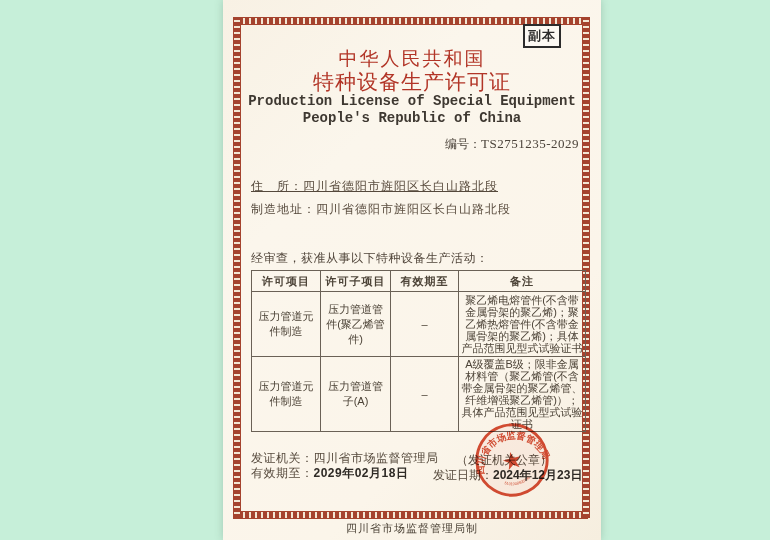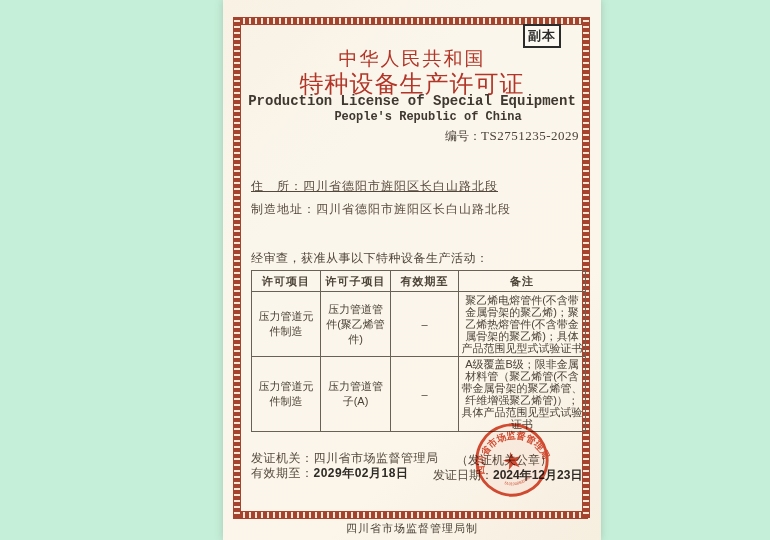--- a/index.html
+++ b/index.html
@@ -24,27 +24,27 @@
   .strip-right{left:359px;}
 
   .copy-badge{
     position:absolute;left:300px;top:24px;
     border:2px solid #2b2b2b;color:#2b2b2b;
     font-size:13px;font-weight:bold;padding:1px 3px;letter-spacing:1px;
     background:rgba(255,255,255,.4);
   }
   .title-cn{position:absolute;left:0;width:100%;text-align:center;color:#b23527;font-weight:normal;}
   .title-cn1{top:46px;font-size:19px;letter-spacing:2px;}
-  .title-cn2{top:68px;font-size:24px;letter-spacing:1px;}
+  .title-cn2{top:68px;font-size:21px;letter-spacing:1px;}
   .title-en{position:absolute;left:0;width:100%;text-align:center;color:#3e3831;
     font-family:Liberation Mono, monospace;font-weight:bold;}
   .title-en1{top:93px;font-size:14px;}
-  .title-en2{top:110px;font-size:12px;padding-left:16px;}
+  .title-en2{top:110px;font-size:14px;}
 
-  .license-no{position:absolute;left:222px;top:128px;font-size:12px;color:#4a4239;
+  .license-no{position:absolute;left:222px;top:136px;font-size:12px;color:#4a4239;
     font-family:"Liberation Serif","DejaVu Serif",serif;}
   .license-no .num{font-size:13px;letter-spacing:.5px;}
 
   .field{position:absolute;left:28px;font-size:12px;color:#55493c;letter-spacing:1px;}
   .field .val{color:#5a4d3f;}
   .f-company{top:155px;}
   .f-address{top:178px;text-decoration:underline;}
   .f-mfg{top:201px;}
   .intro{position:absolute;left:28px;top:250px;font-size:12px;color:#50453a;letter-spacing:.5px;}
 

